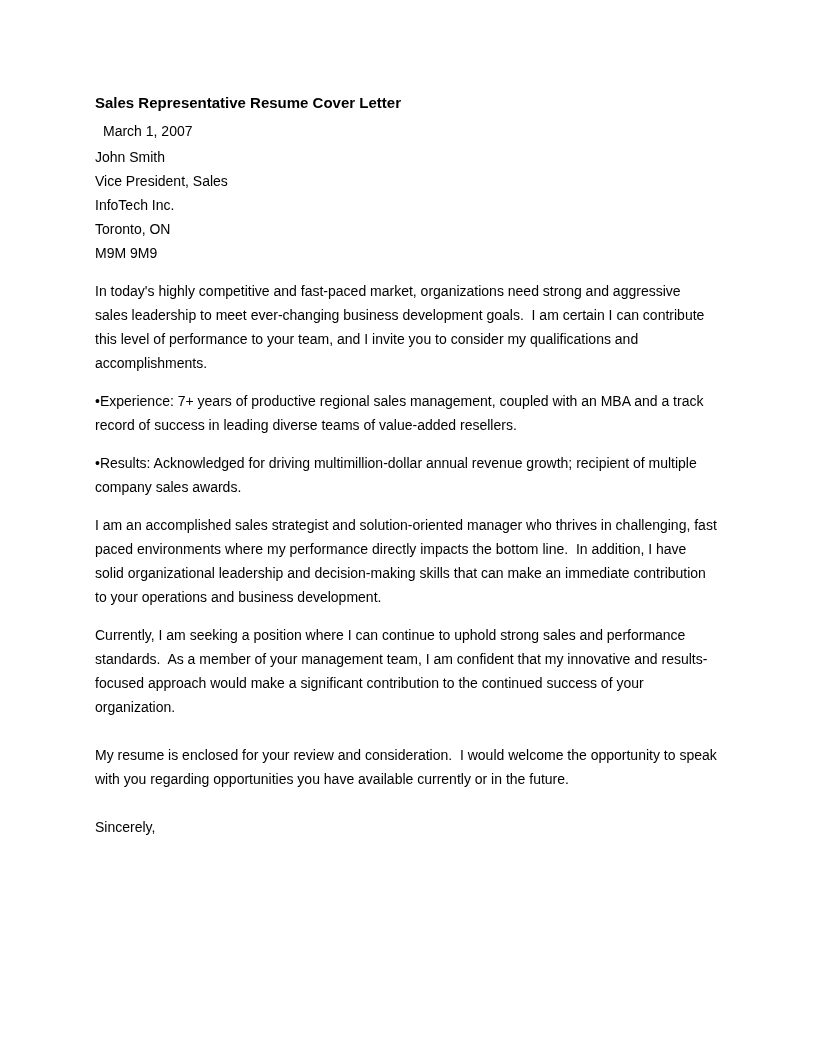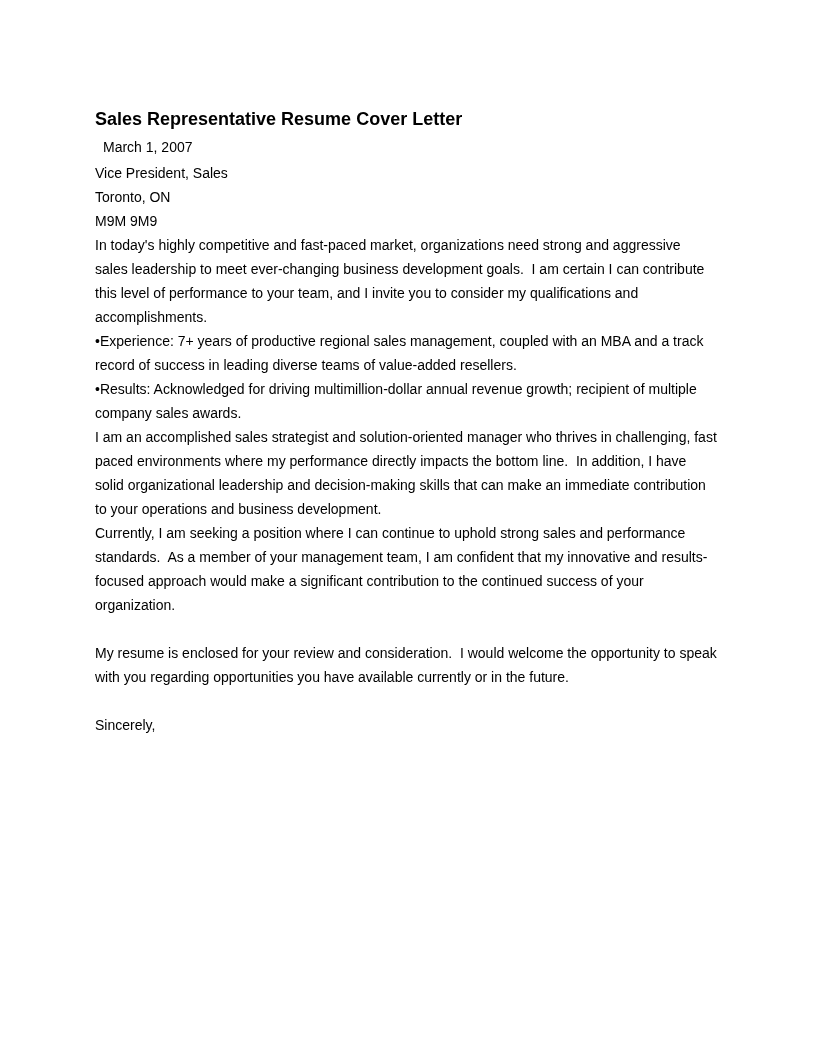--- a/index.html
+++ b/index.html
@@ -16,58 +16,60 @@
     font-family: "Liberation Sans", "DejaVu Sans", sans-serif;
     font-size: 14px;
     color: #000000;
     overflow: hidden;
   }
   .content {
     box-sizing: border-box;
     padding: 91px 99px 0 95px;  
   }
   .doc-title {
-    font-size: 18px;
+    font-size: 15px;
     font-weight: 700;
     line-height: 24px;
-    margin: 16px 0 4px 0;
+    margin: 0 0 4px 0;
     white-space: pre-wrap;
   }
   .line {
     line-height: 24px;
     margin: 0;
     white-space: pre-wrap;
   }
   .line-date {
     line-height: 24px;
     margin: 0 0 2px 8px;
     white-space: pre-wrap;
   }
   .para {
     line-height: 24px;
-    margin: 0 0 0 0;
+    margin: 14px 0 0 0;
     white-space: pre-wrap;
   }
   .para-gap {
     line-height: 24px;
     margin: 24px 0 0 0;
     white-space: pre-wrap;
   }
 </style>
 </head>
 <body>
 
 <div class="page">
   <div class="content">
 
     <div class="doc-title">Sales Representative Resume Cover Letter</div>
 
     <div class="line-date">March 1, 2007</div>
 
+    <div class="line">John Smith</div>
     <div class="line">Vice President, Sales</div>
+    <div class="line">InfoTech Inc.</div>
     <div class="line">Toronto, ON</div>
     <div class="line">M9M 9M9</div>
 
 
     <div class="para">In today's highly competitive and fast-paced market, organizations need strong and aggressive sales leadership to meet ever-changing business development goals.  I am certain I can contribute this level of performance to your team, and I invite you to consider my qualifications and accomplishments.</div>
 
     <div class="para">•Experience: 7+ years of productive regional sales management, coupled with an MBA and a track record of success in leading diverse teams of value-added resellers.</div>
 
     <div class="para">•Results: Acknowledged for driving multimillion-dollar annual revenue growth; recipient of multiple company sales awards.</div>
 

